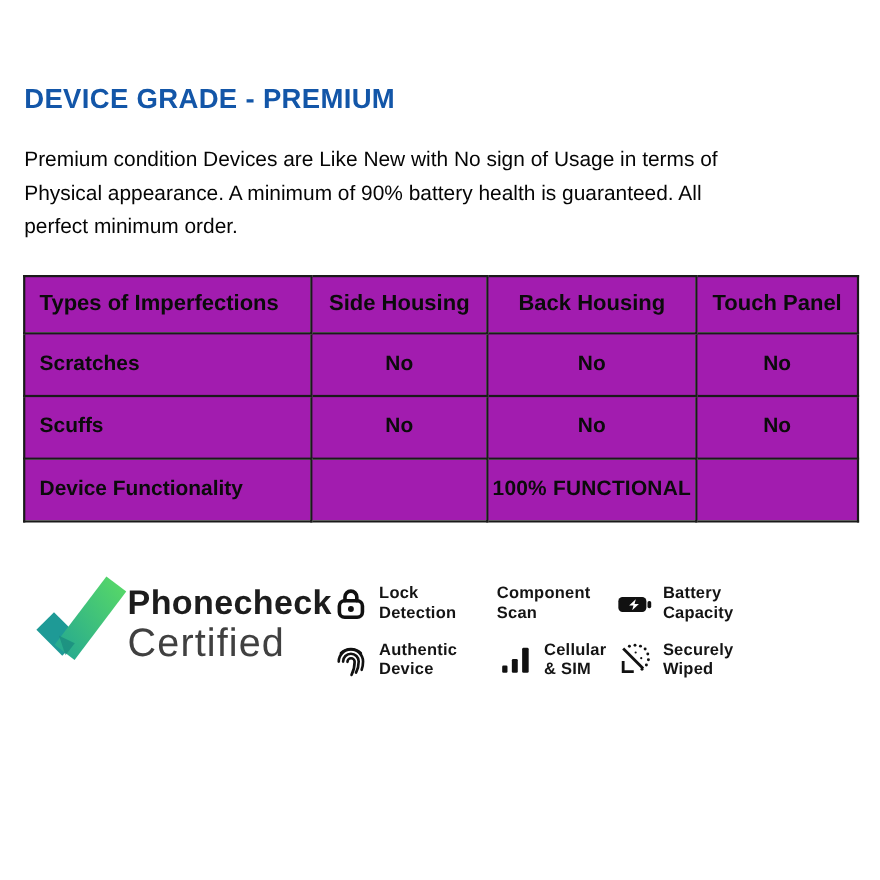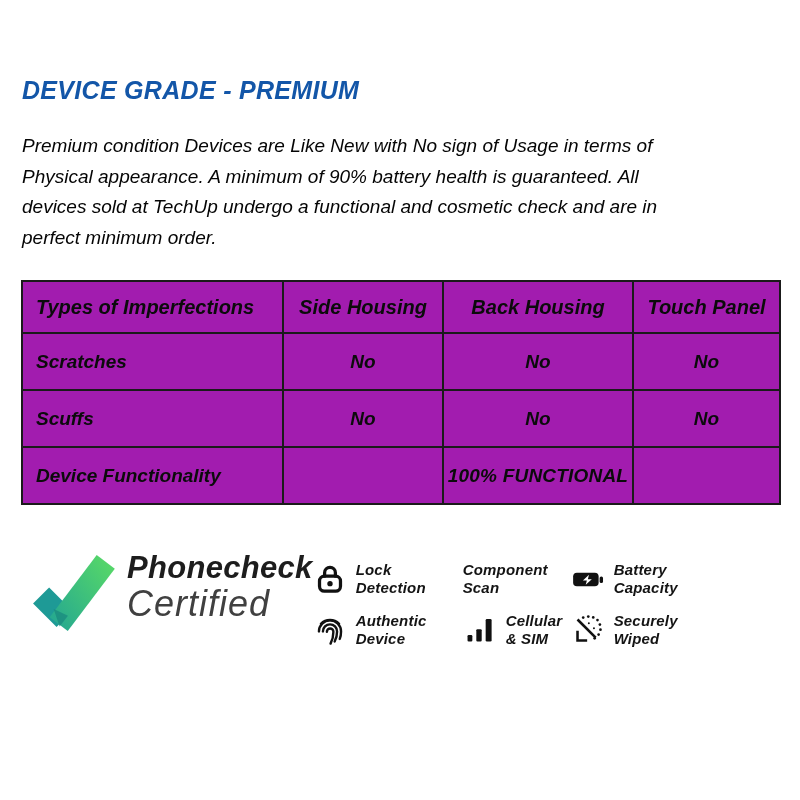--- a/index.html
+++ b/index.html
@@ -2,21 +2,21 @@
 <html><head>
 <meta charset="utf-8">
 <style>
   html, body { margin: 0; padding: 0; background: #ffffff; }
   body {
     width: 800px; height: 800px;
     font-family: "Liberation Sans", sans-serif;
     color: #111111;
     overflow: hidden;
   }
-  .page { box-sizing: border-box; width: 716px; padding: 76px 21px 0 21px; font-style: italic; }
+  .page { box-sizing: border-box; width: 716px; padding: 76px 21px 0 21px; }
 
   .title {
     color: #1356A8;
     font-size: 25px;
     font-weight: bold;
     letter-spacing: 0.3px;
     margin: 0 0 26px 1px;
   }
 
   .desc { margin: 0 0 27px 1px; }
@@ -61,23 +61,23 @@
     letter-spacing: 0.2px;
   }
 
   .footer {
     margin-top: 32px;
     display: flex;
     align-items: center;
   }
   .brand {
     display: flex;
-    align-items: flex-start;
+    align-items: flex-end;
     margin-left: 10px;
-    gap: 12px;
+    gap: 1px;
   }
   .brand svg { display: block; }
   .brand-text { display: flex; flex-direction: column; }
   .brand-name {
     font-size: 31px;
     font-weight: bold;
     color: #1d1d1d;
     line-height: 1.08;
     letter-spacing: 0.3px;
   }
@@ -116,21 +116,20 @@
 </head>
 <body>
 
 <div class="page">
 
   <h1 class="title">DEVICE GRADE - PREMIUM</h1>
 
   <div class="desc">
     <div class="line">Premium condition Devices are Like New with No sign of Usage in terms of</div>
     <div class="line">Physical appearance. A minimum of 90% battery health is guaranteed. All</div>
-    <div class="line">devices sold at TechUp undergo a functional and cosmetic check and are in</div>
     <div class="line">perfect minimum order.</div>
   </div>
 
   <table class="imperfections">
     <colgroup>
       <col style="width:261px">
         <col style="width:160px">
         <col style="width:190px">
         <col style="width:147px">
     </colgroup>

